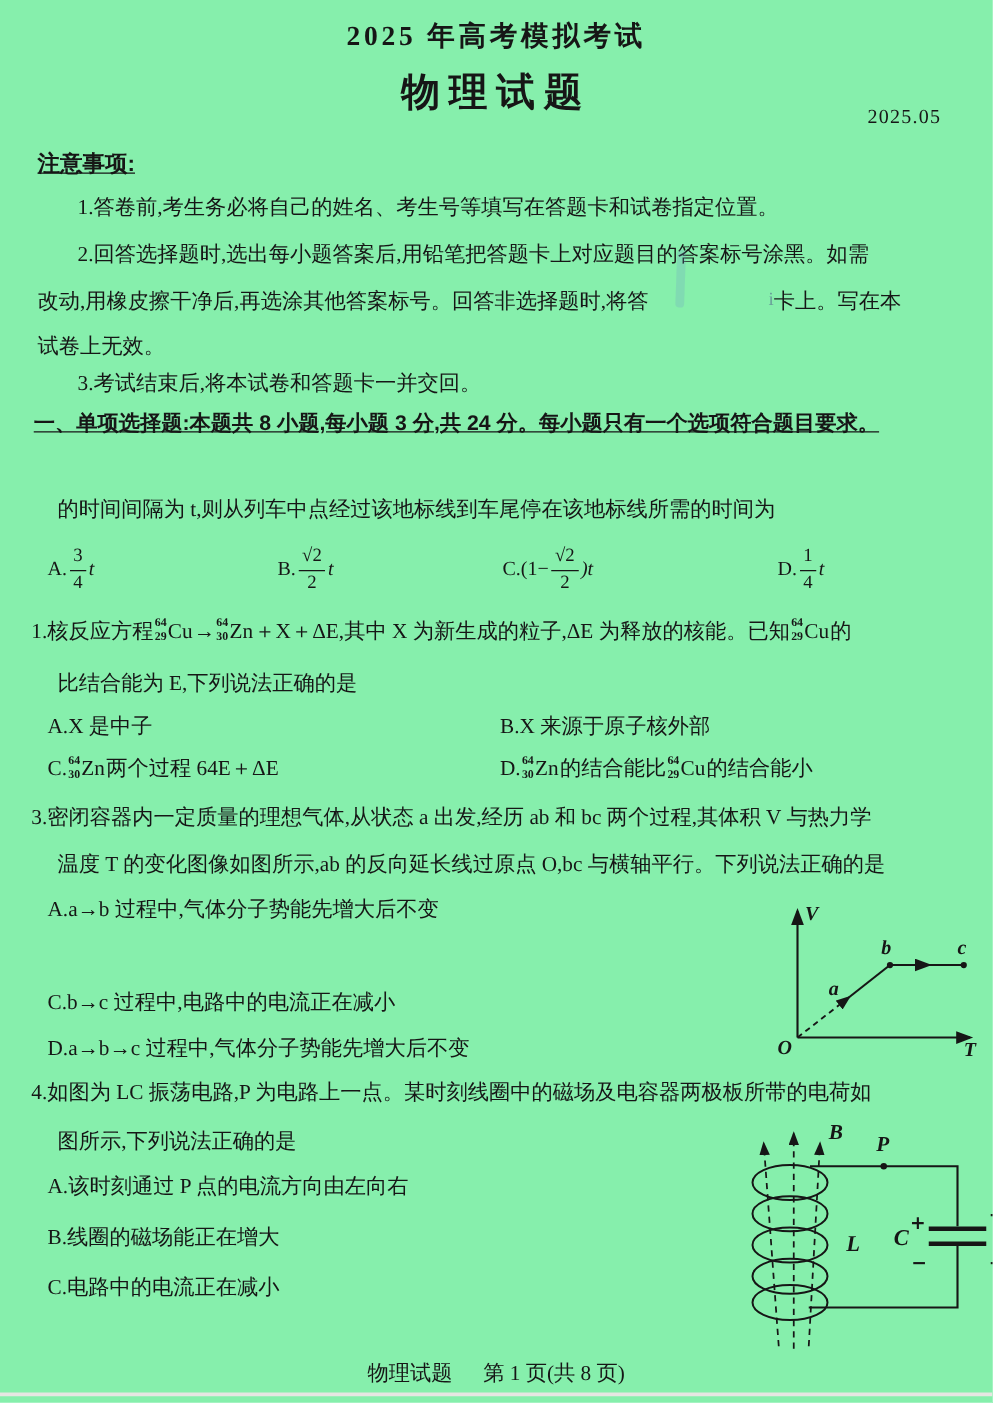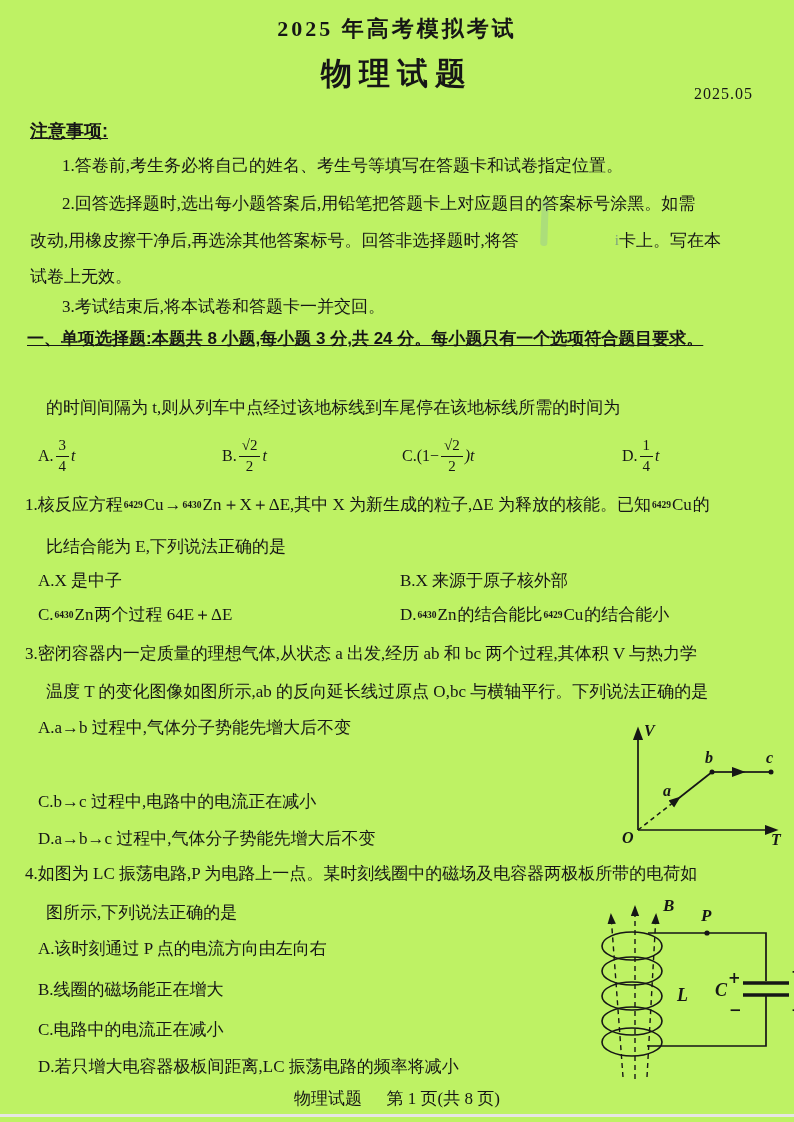--- a/index.html
+++ b/index.html
@@ -1,39 +1,39 @@
 <!DOCTYPE html>
 <html><head>
 <meta charset="utf-8">
 <style>
   * { margin:0; padding:0; box-sizing:border-box; }
   html,body { width:794px; height:1122px; }
   body { background:#ffffff; }
   .page {
     position:relative; width:794px; height:1122px;
-    background:#bef264; color:#161616; overflow:hidden;
+    background:#86efac; color:#161616; overflow:hidden;
     font-family:"Liberation Serif","DejaVu Serif",serif;
   }
   .line { position:absolute; white-space:nowrap; font-size:17px; line-height:1.3; }
   .heiti { font-weight:bold; font-family:"Liberation Sans","DejaVu Sans",sans-serif;text-decoration:underline; }
   .title-exam { top:15px; left:0; width:100%; text-align:center; font-size:22px; font-weight:bold; letter-spacing:3px; }
   .title-subject { top:54px; left:0; width:100%; text-align:center; font-size:31px; font-weight:bold; letter-spacing:7px; }
   .date { top:84px; left:694px; font-size:16px; letter-spacing:1px; }
   .flexline { display:flex; align-items:center; }
   .gap-spacer { display:inline-block; width:96px; }
   .ghost { color:#5a7590; opacity:.65; font-size:15px; }
   
   .frac { display:inline-flex; flex-direction:column; align-items:center; vertical-align:middle; line-height:1; margin:0 2px; font-size:15px; }
   .frac .num { border-bottom:1.4px solid #161616; padding:0 3px 2.5px; }
   .frac .den { padding-top:2.5px; }
   .q1opt { position:absolute; display:inline-flex; align-items:center; }
   .vart { font-style:italic; }
   
   .nuclide { display:inline-flex; align-items:center; margin:0 1px; }
-  .ss { display:inline-flex; flex-direction:row; align-items:flex-end; font-size:9.5px; line-height:1.15; margin-right:1px; font-weight:bold; }
+  .ss { display:inline-flex; flex-direction:column; align-items:flex-end; font-size:9.5px; line-height:1.15; margin-right:1px; font-weight:bold; }
   
   .fig { position:absolute; }
   .svglab { font-style:italic; font-weight:bold; font-size:16px; fill:#161616; font-family:"Liberation Serif","DejaVu Serif",serif; }
   .svgsign { font-weight:bold; font-size:15px; fill:#161616; font-family:"DejaVu Sans",sans-serif; }
   .footer { top:1088px; left:0; width:100%; text-align:center; font-size:17px; }
   .artifact-smudge { position:absolute; left:541px; top:200px; width:7px; height:46px;
     background:rgba(110,150,200,0.22); border-radius:3px; transform:rotate(2deg); }
   .scan-edge { position:absolute; left:0; top:1114px; width:794px; height:3px; background:#e6e6e2; }
 </style>
 </head>
@@ -185,21 +185,20 @@
     <text x="47" y="76" class="svglab">a</text>
     <text x="89" y="43" class="svglab">b</text>
     <text x="150" y="43" class="svglab">c</text>
   </svg>
 
   <div class="line" style="top:863px;left:25px">4.如图为 LC 振荡电路,P 为电路上一点。某时刻线圈中的磁场及电容器两极板所带的电荷如</div>
   <div class="line" style="top:902px;left:46px">图所示,下列说法正确的是</div>
   <div class="line" style="top:938px;left:38px">A.该时刻通过 P 点的电流方向由左向右</div>
   <div class="line" style="top:979px;left:38px">B.线圈的磁场能正在增大</div>
   <div class="line" style="top:1019px;left:38px">C.电路中的电流正在减小</div>
-  <div class="line" style="top:1056px;left:38px">D.若只增大电容器极板间距离,LC 振荡电路的频率将减小</div>
 
   <svg class="fig" style="left:585px;top:893px" width="215" height="198" viewBox="0 0 215 198">
     <defs>
       <marker id="ah2" markerWidth="9" markerHeight="8" refX="6.5" refY="3" orient="auto">
         <path d="M0,0 L8,3 L0,6 z" fill="#161616"></path>
       </marker>
     </defs>
 
     <g stroke="#161616" stroke-width="1.6" fill="none">
       <ellipse cx="47" cy="53" rx="30" ry="14"></ellipse>

